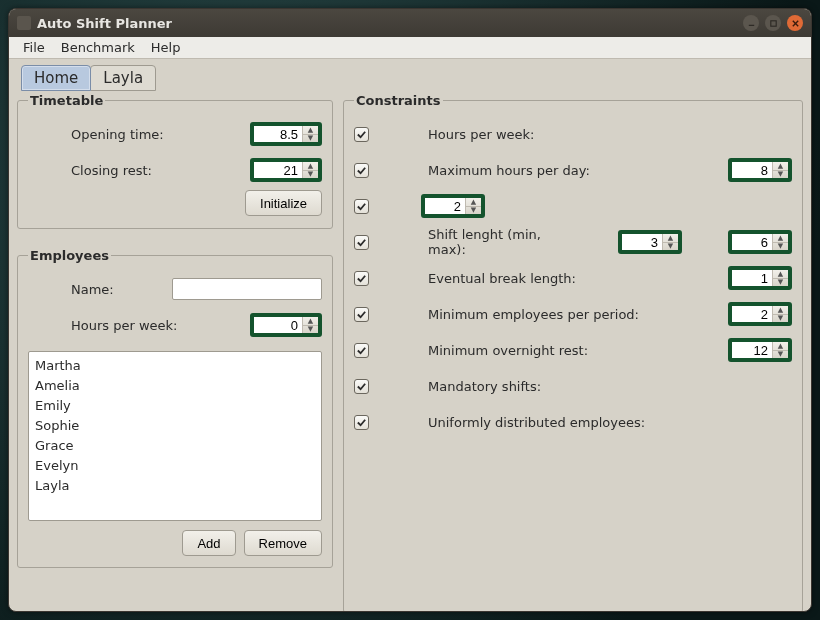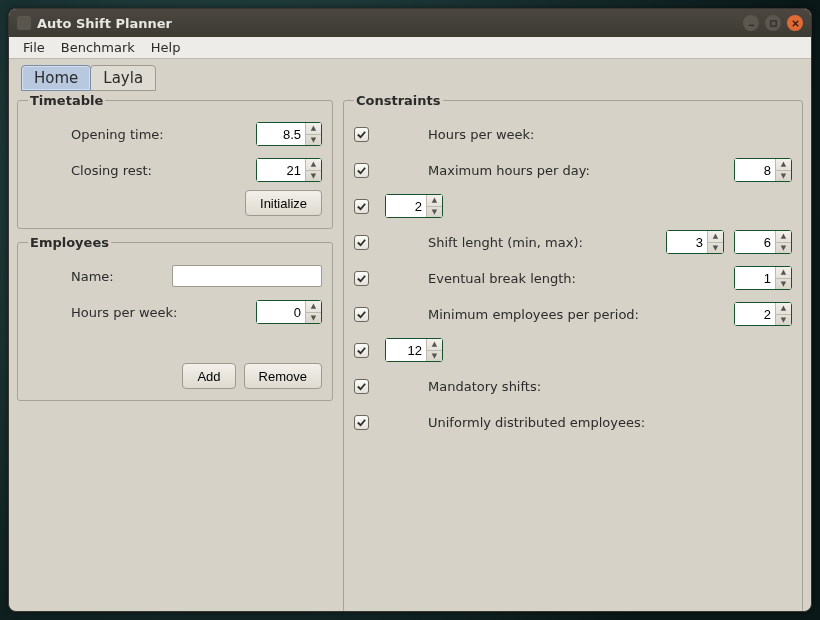--- a/index.html
+++ b/index.html
@@ -63,42 +63,42 @@
   }
   .tab.active {
     background:#b8c9df;
     border-color:#7a8da8;
     z-index:2;
     box-shadow: inset 0 0 0 1px rgba(255,255,255,.4);
   }
   .cols {
     display:flex; gap:10px; margin-top:2px;
   }
-  .col-left { width:316px; display:flex; flex-direction:column; gap:6px;}
+  .col-left { width:316px; display:flex; flex-direction:column; gap:19px;}
   .col-right { flex:1; }
   fieldset.group {
     border:1px solid #a6a298;
     border-radius:3px;
     margin:0; padding:8px 10px 10px 10px;
     background:#d6d2c8;
   }
   legend {
     padding:0 2px;
     font-weight:bold;
     font-size:13px;
   }
   .row {
     display:flex; align-items:center;
     min-height:36px;
   }
   .row > .lbl { flex:1;margin-left:43px; }
   .spinner {
     display:inline-flex; align-items:stretch;
-    border:1px solid #14532d; border-radius:3px;
-    background:#fff; height:24px;
+    border:4px solid #14532d; border-radius:3px;
+    background:#fff; height:24px;margin-left:36px;
   }
   .spinner input {
     width:48px; border:0; text-align:right;
     padding:0 4px; font-size:13px; background:#fff;
     outline:none;
   }
   .spinner.small input { width:40px; }
   .spin-btns {
     display:flex; flex-direction:column;
     border-left:1px solid #bfbab0;
@@ -227,21 +227,30 @@
             <span class="lbl">Hours per week:</span>
             <span class="spinner">
               <input value="0" style="">
               <span class="spin-btns">
                   <span class="sb">▲</span>
                   <span class="sb">▼</span>
                 </span>
             </span>
           </div>
           <div style="height:8px"></div>
-          <div class="row right-align" style="margin-top:24px;min-height:28px">
+          <div class="listbox">
+            <div>Martha</div>
+            <div>Amelia</div>
+            <div>Emily</div>
+            <div>Sophie</div>
+            <div>Grace</div>
+            <div>Evelyn</div>
+            <div>Layla</div>
+          </div>
+          <div class="row right-align" style="margin-top:8px;min-height:28px">
             <button class="btn">Add</button>
             <button class="btn">Remove</button>
           </div>
         </fieldset>
 
       </div>
 
       <div class="col-right">
         <fieldset class="group constraints" style="height:520px">
           <legend>Constraints</legend>
@@ -342,20 +351,21 @@
                 </span>
             </span>
           </div>
 
           <div class="row">
             <span class="chk">
                 <svg viewBox="0 0 12 12">
                   <polyline points="2,6 5,9 10,3" fill="none" stroke="#2b2b2b" stroke-width="2"></polyline>
                 </svg>
               </span>
+            <span class="lbl">Minimum overnight rest:</span>
             <span class="spinner small">
               <input value="12" style="">
               <span class="spin-btns">
                   <span class="sb">▲</span>
                   <span class="sb">▼</span>
                 </span>
             </span>
           </div>
 
           <div class="row">

